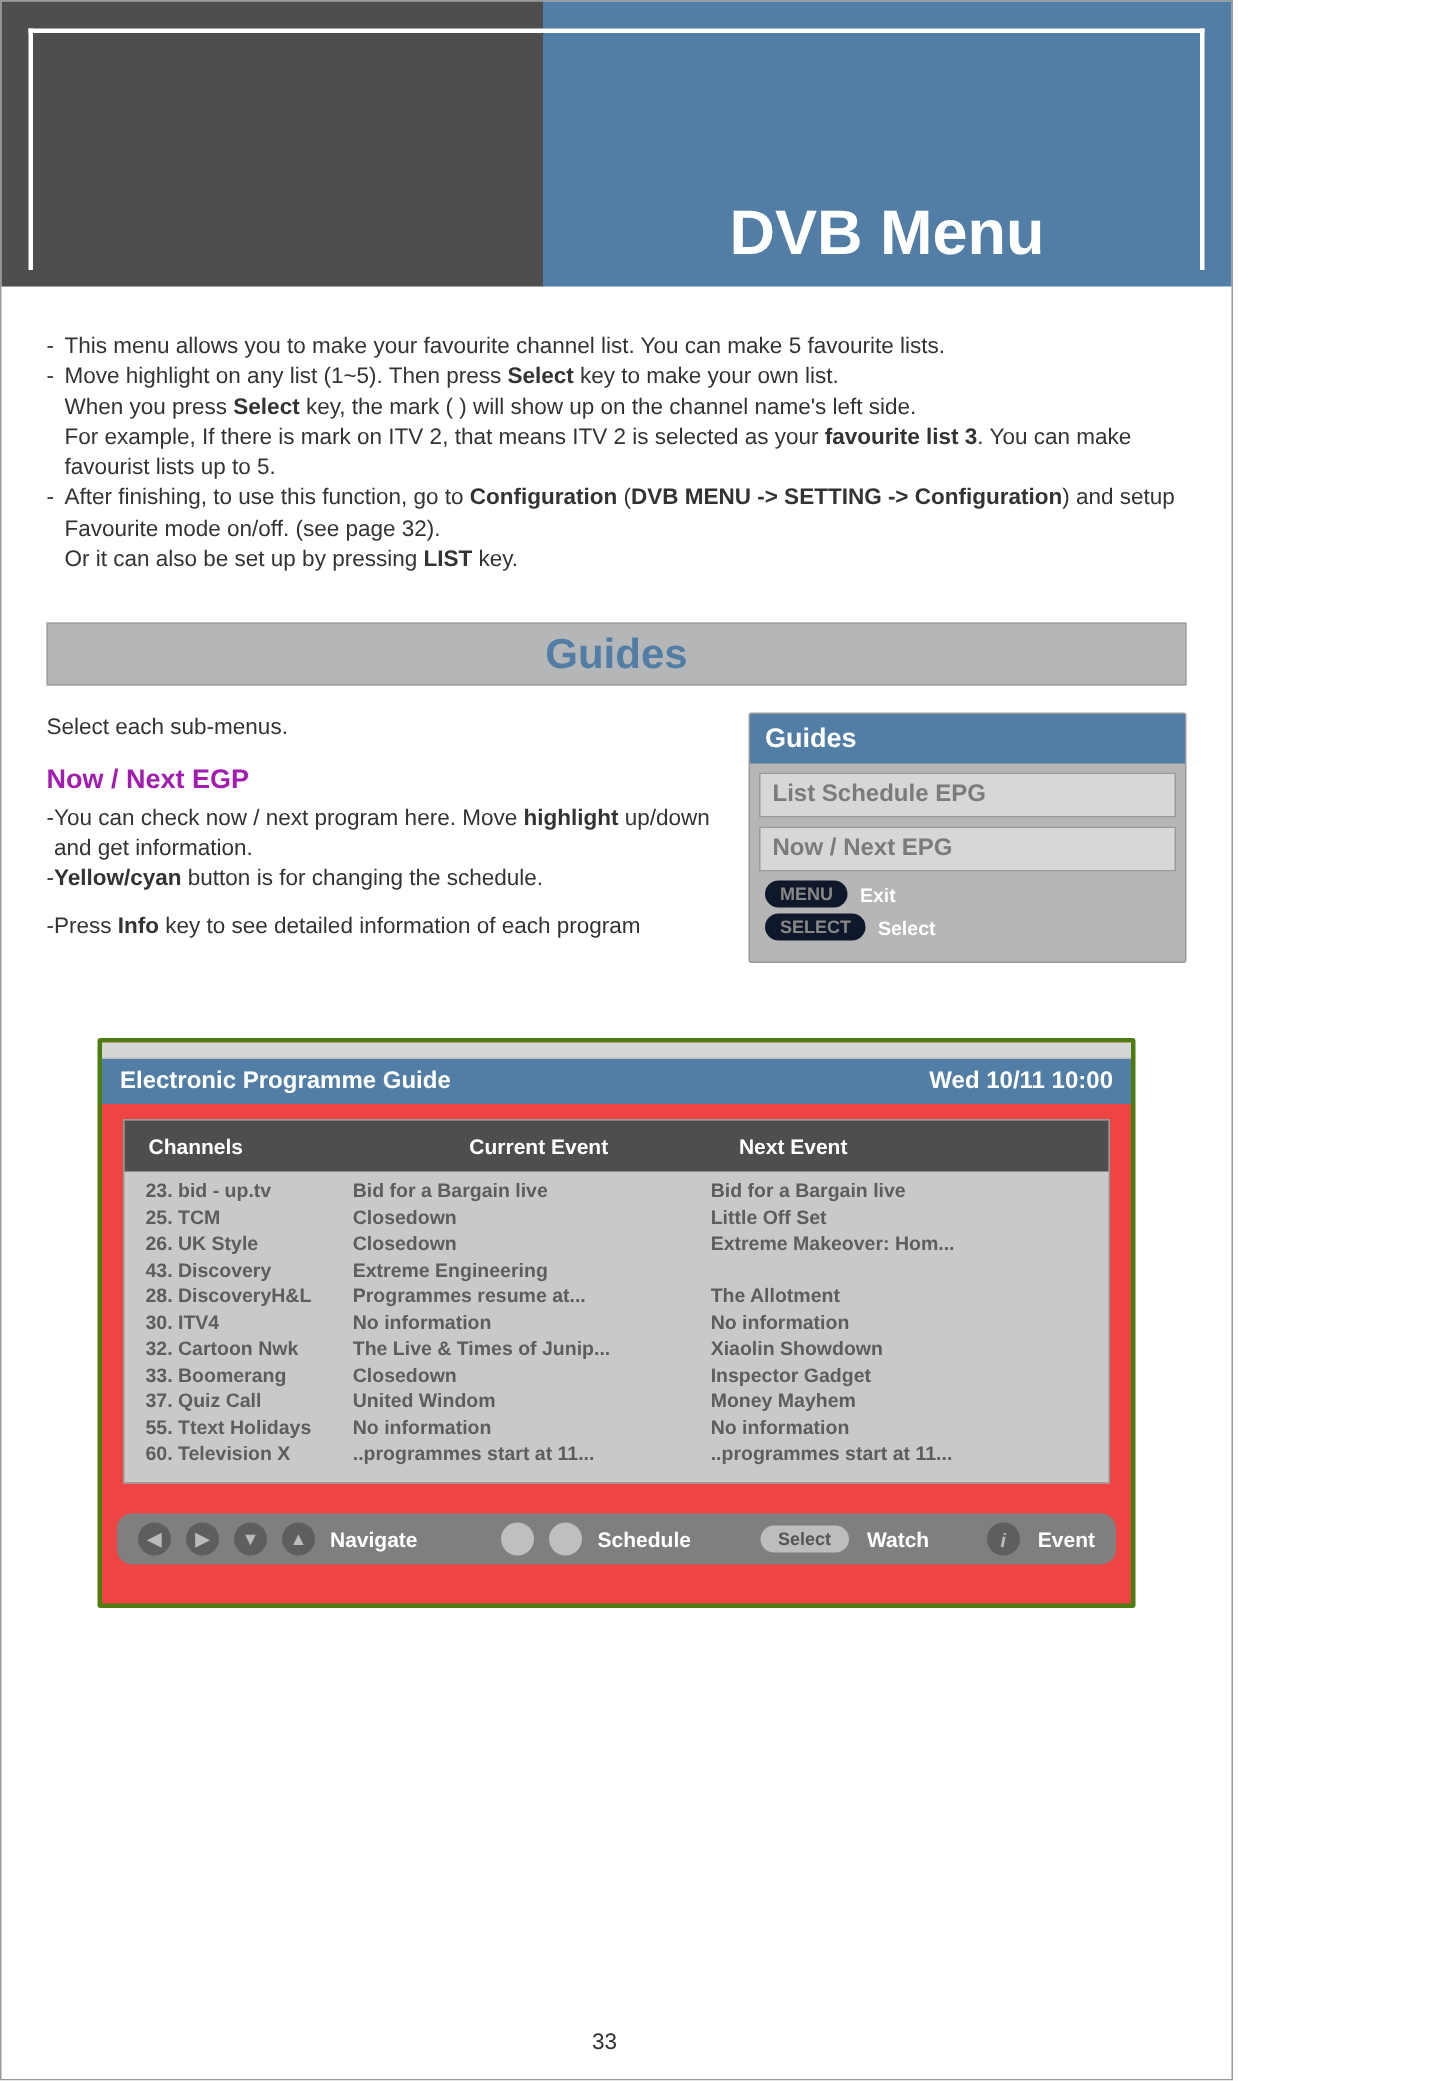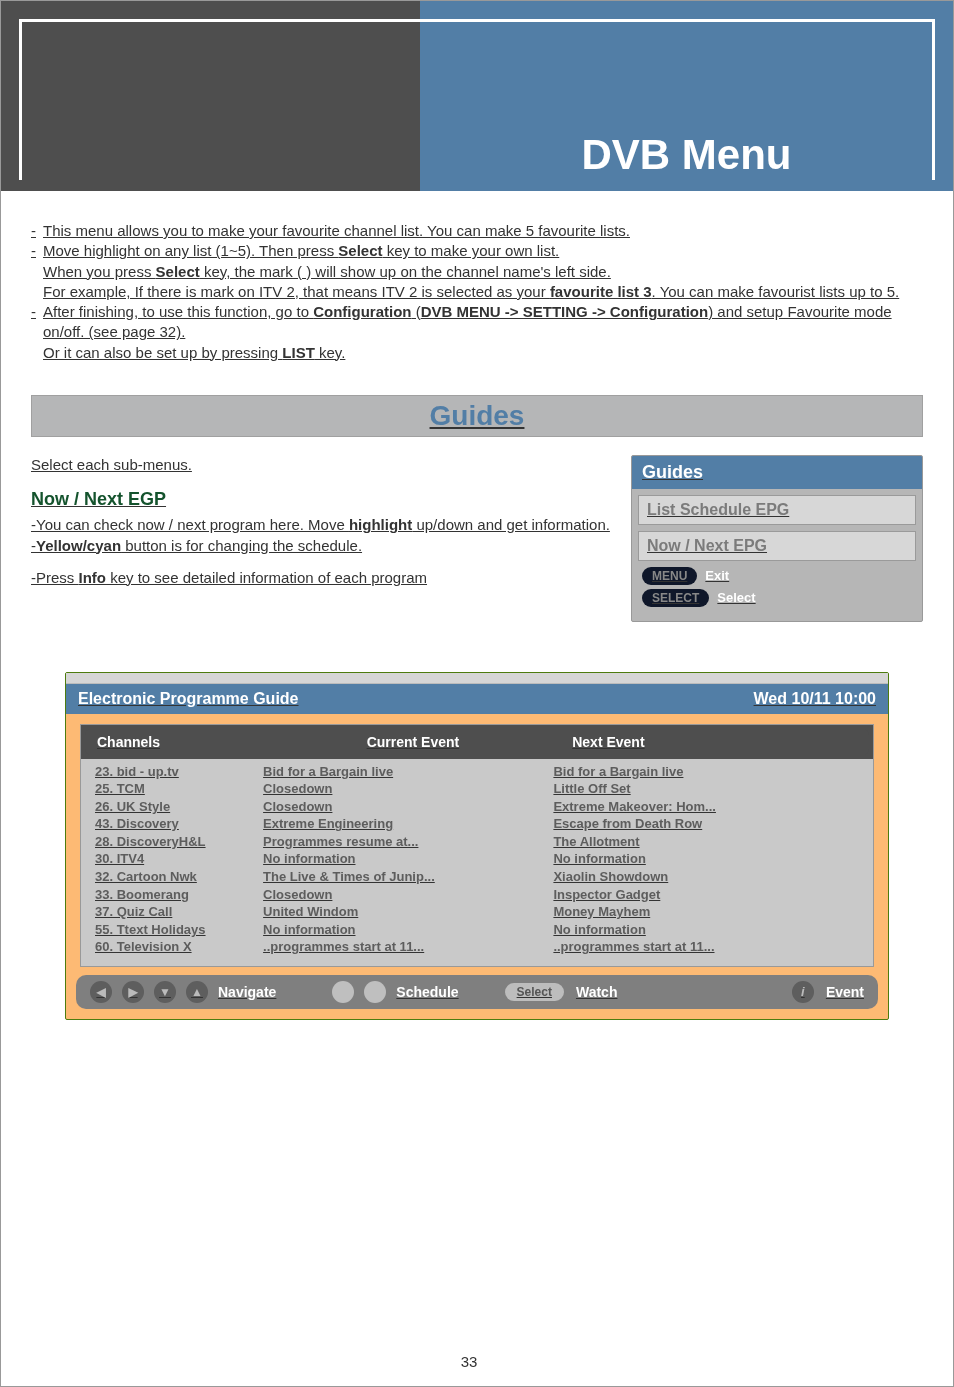--- a/index.html
+++ b/index.html
@@ -5,26 +5,25 @@
   html, body {
     margin: 0;
     padding: 0;
     width: 954px;
     background: #fff;
     font-family: "Segoe UI", Arial, sans-serif;
     color: #333;
   }
   .page {
     box-sizing: border-box;
-    width: 954px;
+    width: 822px;
     min-height: 1387px;
     border: 1px solid #999;
     position: relative;
     padding: 20px 30px 20px 30px;
-    text-decoration: underline;
   }
   .topbar {
     position: absolute;
     left: 0; right: 0; top: 0;
     height: 190px;
     display: flex;
   }
   .topbar .left-dark {
     background: #4e4e4e;
     width: 44%;
@@ -87,21 +86,21 @@
   .guides-text {
     flex: 1;
     font-size: 15px;
     line-height: 1.35;
     padding-right: 16px;
   }
   .guides-text h3 {
     font-size: 18px;
     font-weight: 700;
     margin: 12px 0 4px 0;
-    color: #14532d;
+    color: #a21caf;
   }
   .guides-panel {
     width: 290px;
     background: #b6b6b6;
     border: 1px solid #999;
     border-radius: 2px;
     padding-bottom: 10px;
     overflow: hidden;
   }
   .guides-panel .panel-title {
@@ -132,41 +131,41 @@
     background: #0f172a;
     color: #888;
     border-radius: 12px;
     padding: 2px 10px;
     font-weight: 700;
     font-size: 12px;
     margin-right: 8px;
   }
   .epg-wrap {
     margin: 50px 34px 0 34px;
-    background: #fdba74;
-    border: 1px solid #4d7c0f;
+    background: #ef4444;
+    border: 3px solid #4d7c0f;
     border-radius: 2px;
-    padding-bottom: 0;
+    padding-bottom: 16px;
   }
   .epg-greybar {
     height: 10px;
     background: #d6d6d6;
     border-bottom: 1px solid #bcbcbc;
   }
   .epg-header {
     display: flex;
     justify-content: space-between;
     background: #527ea6;
     color: #fff;
     font-weight: 700;
     padding: 6px 12px;
     font-size: 16px;
   }
   .epg-inner {
-    margin: 10px 14px 8px 14px;
+    margin: 10px 14px 20px 14px;
     background: #c9c9c9;
     border: 1px solid #999;
   }
   .epg-table-wrap {
     display: flex;
     flex-direction: column;
     font-size: 13px;
     color: #5d5d5d;
   }
   .epg-col-header {
@@ -351,21 +350,20 @@
               <div>Little Off Set</div>
             </div>
             <div class="epg-row">
               <div>26. UK Style</div>
               <div>Closedown</div>
               <div>Extreme Makeover: Hom...</div>
             </div>
             <div class="epg-row">
               <div>43. Discovery</div>
               <div>Extreme Engineering</div>
-              <div>Escape from Death Row</div>
             </div>
             <div class="epg-row">
               <div>28. DiscoveryH&amp;L</div>
               <div>Programmes resume at...</div>
               <div>The Allotment</div>
             </div>
             <div class="epg-row">
               <div>30. ITV4</div>
               <div>No information</div>
               <div>No information</div>

